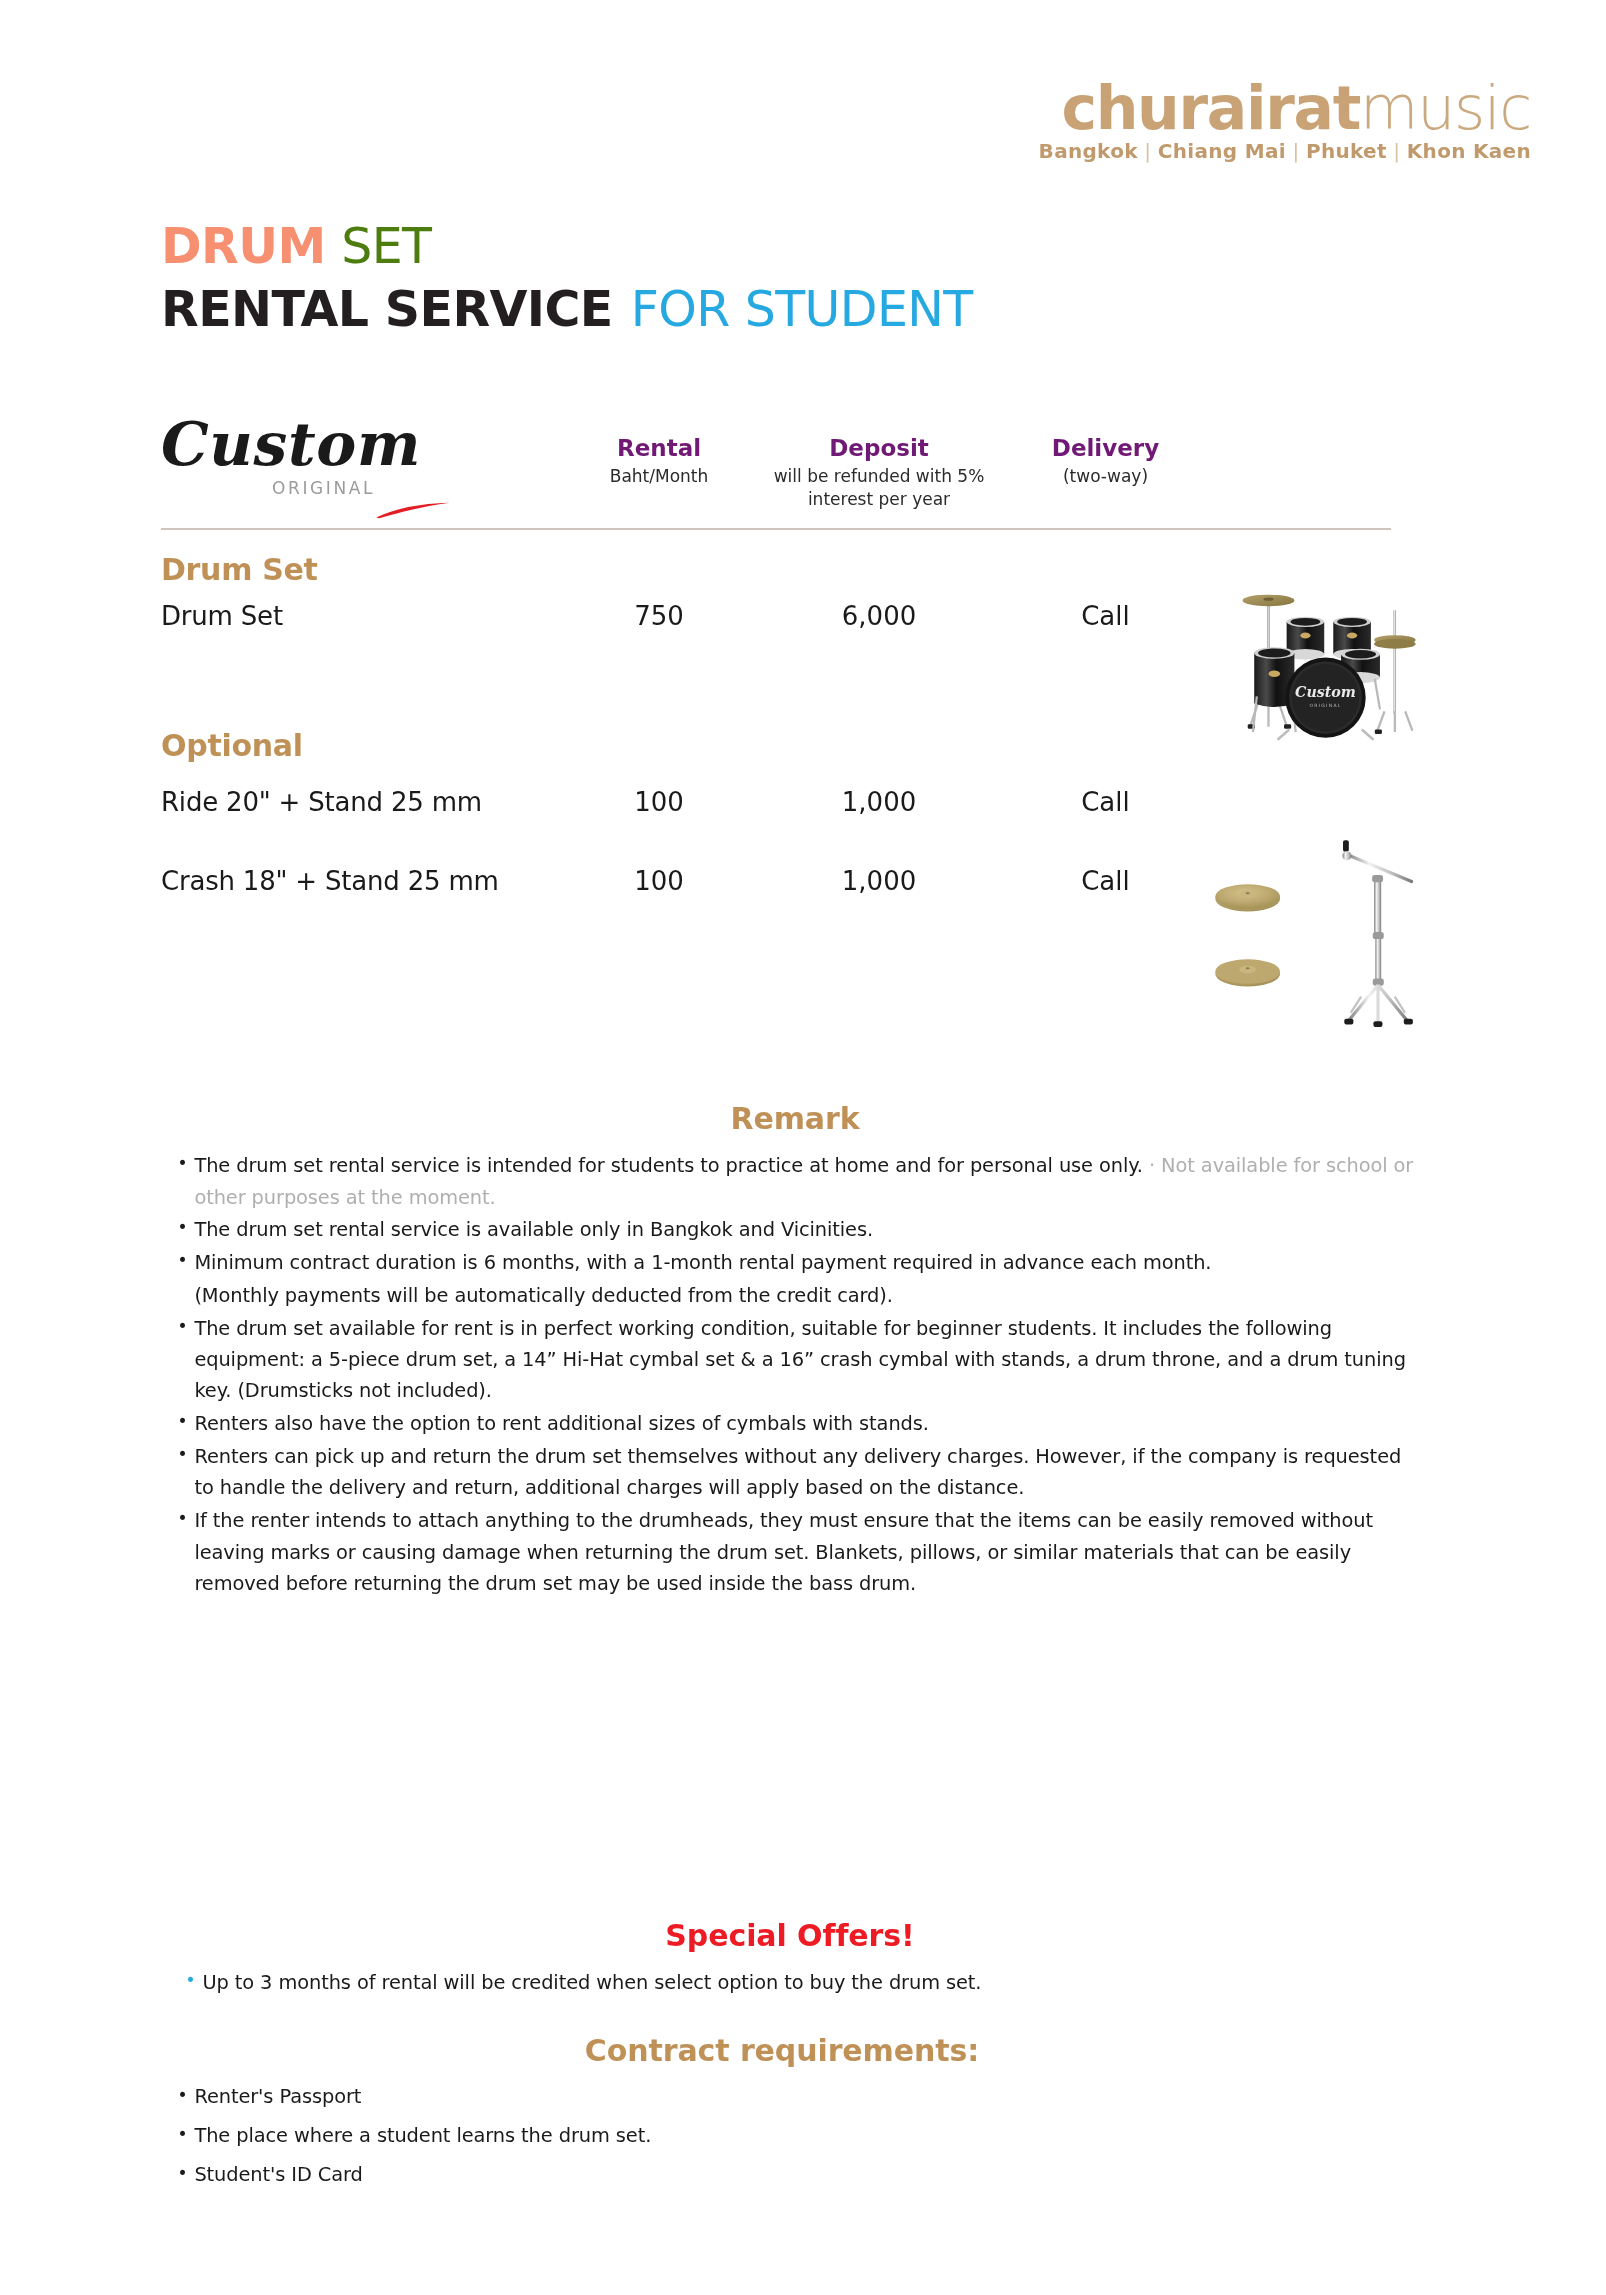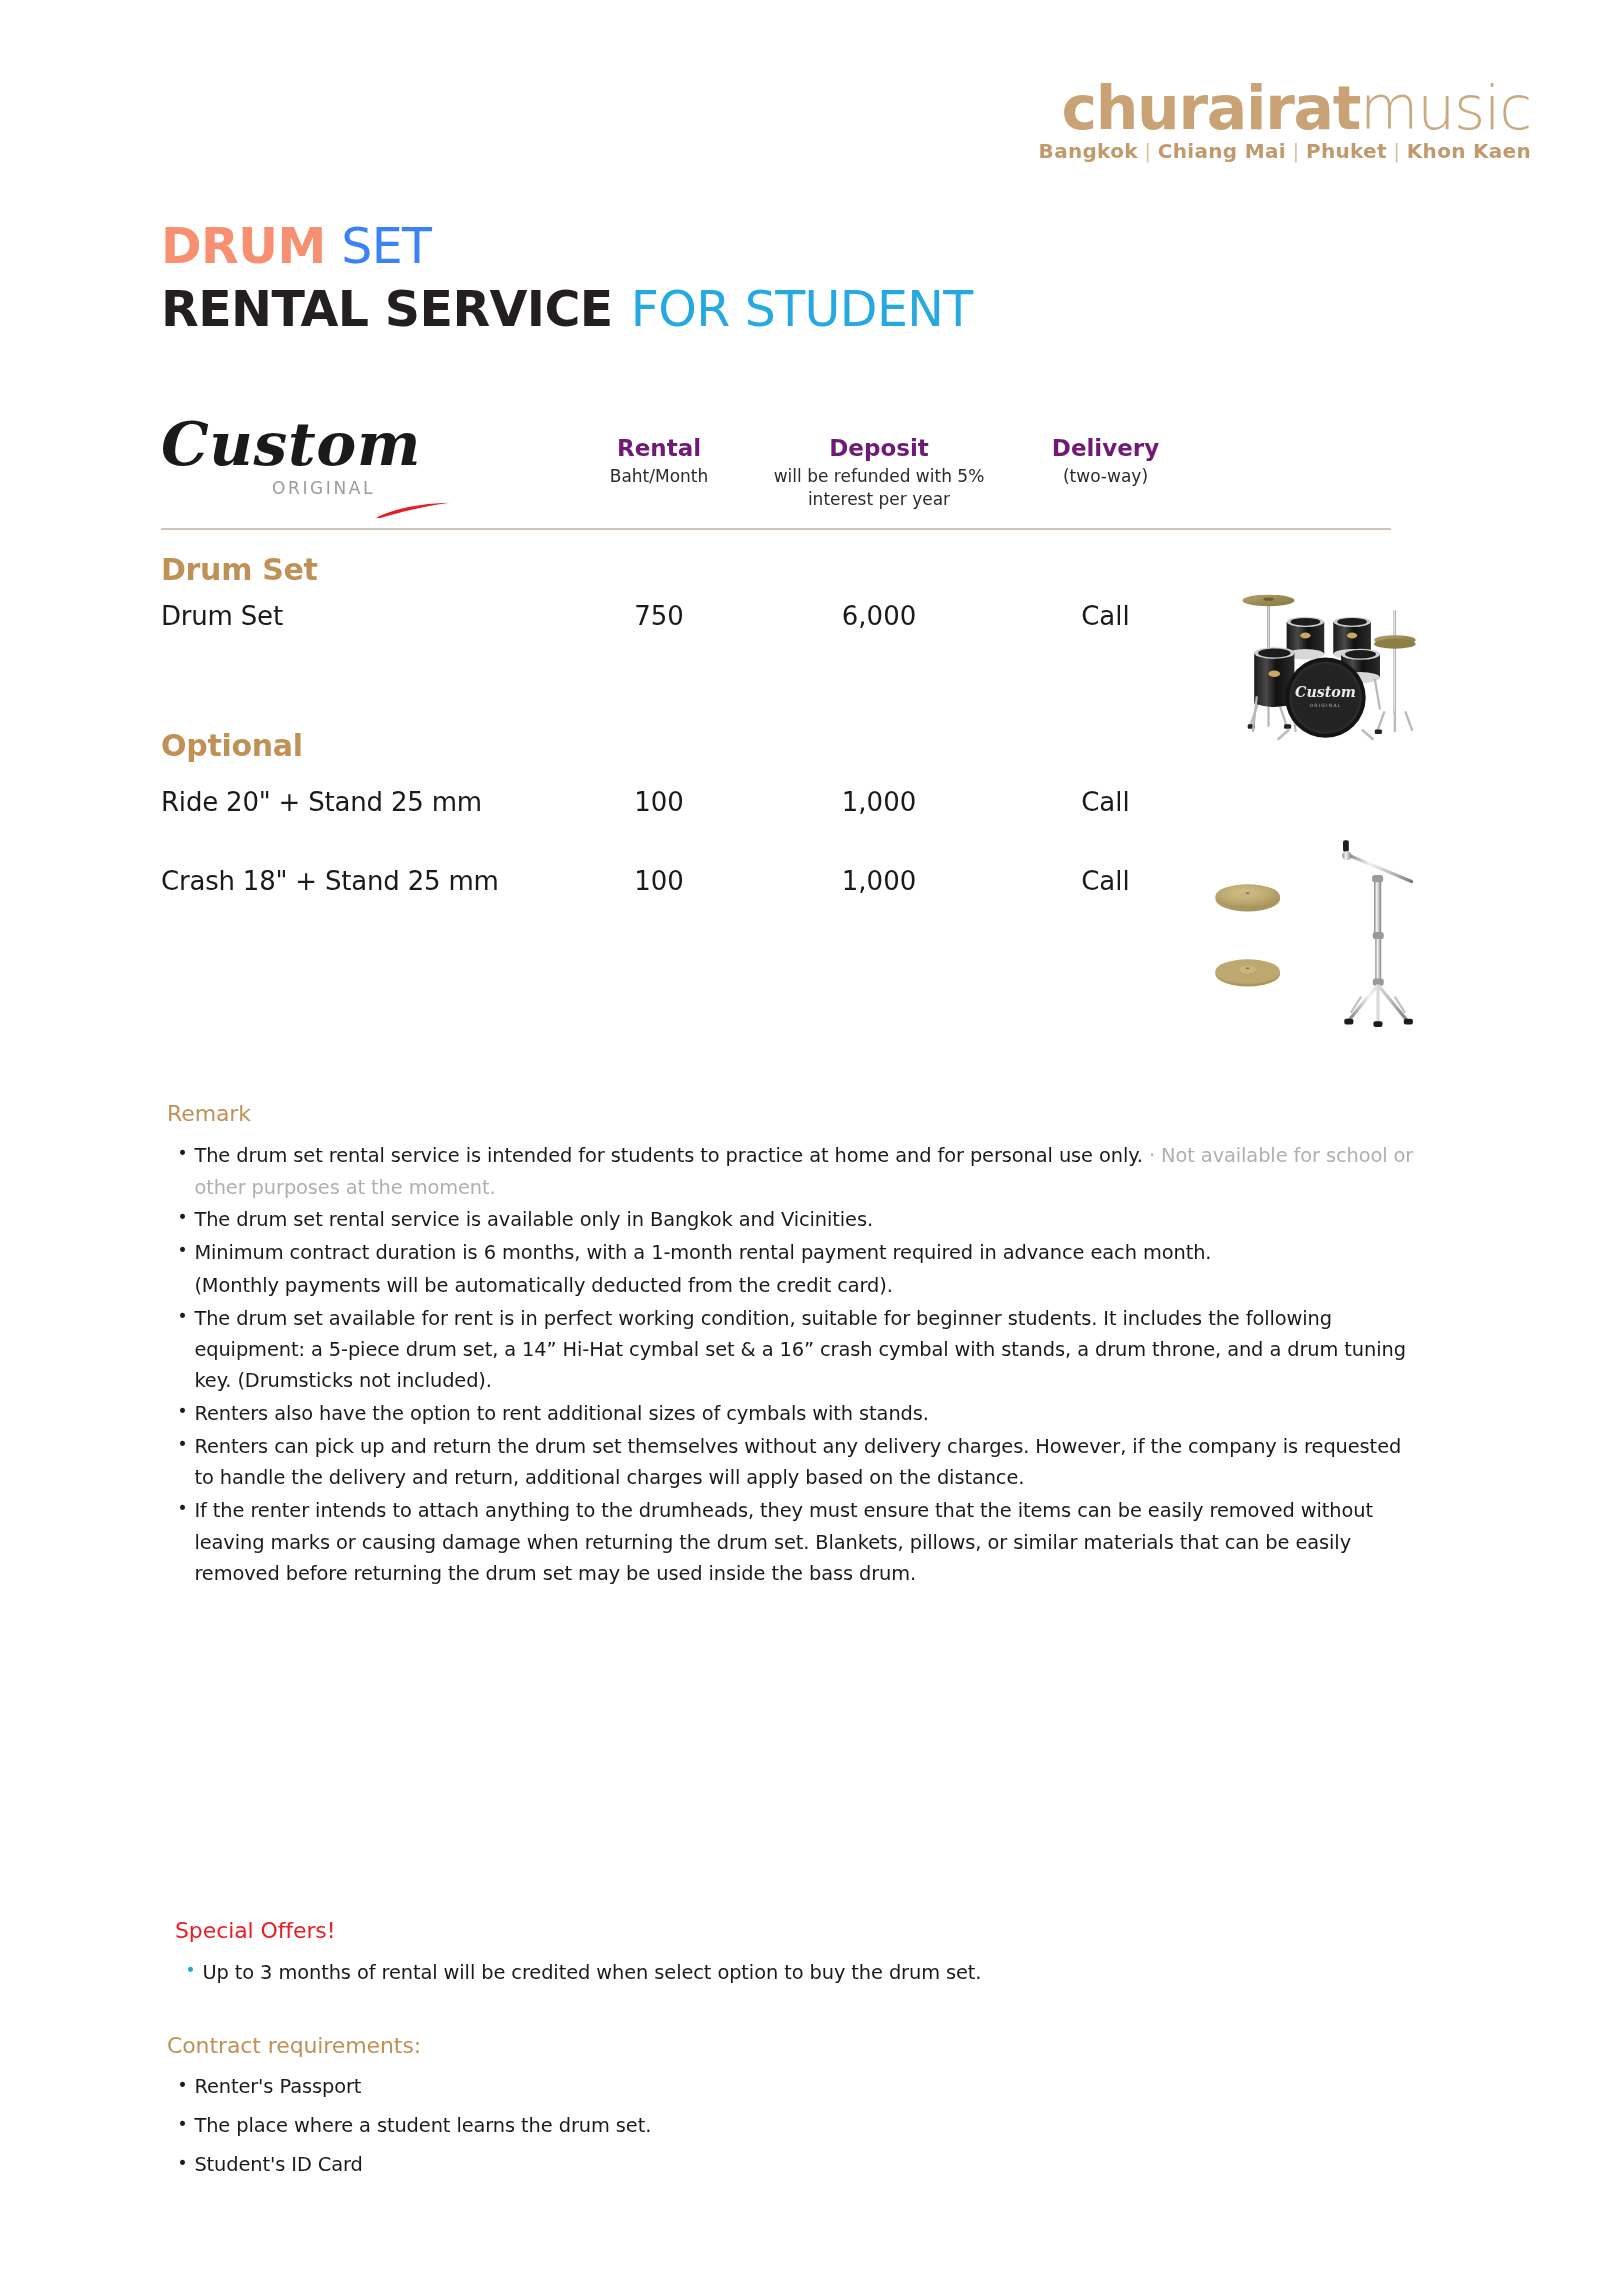--- a/index.html
+++ b/index.html
@@ -54,21 +54,21 @@
     position: absolute;
     left: 161px;
     top: 221px;
   }
   .title-line1 {
     font-size: 49px;
     line-height: 1.08;
     white-space: nowrap;
   }
   .t-drum { font-weight: 700; color: #F79071; letter-spacing: -0.6px; }
-  .t-set  { font-weight: 400; color: #3b82f6; letter-spacing: -0.6px; }
+  .t-set  { font-weight: 400; color: #4d7c0f; letter-spacing: -0.6px; }
   .title-line2 {
     margin-top: 10.4px;
     font-size: 49px;
     line-height: 1.08;
     white-space: nowrap;
   }
   .t-rental { font-weight: 700; color: #231F20; letter-spacing: -0.6px; }
   .t-forstudent { font-weight: 400; color: #26A9E0; letter-spacing: -0.6px; margin-left: 18px; }
 
   
@@ -177,25 +177,26 @@
   #stand-img { left: 1321px; top: 835px; width: 110px; height: 194px; }
 
   
   #remark-block {
     position: absolute;
     left: 167px;
     top: 1101px;
     width: 1256px;
   }
   .block-head {
-    font-size: 22px;
-    font-weight: 400;
+    font-size: 30px;
+    font-weight: 700;
     color: #BF9157;
     letter-spacing: -0.1px;
     margin-bottom: 14.2px;
+    text-align: center;
   }
   .block-head.red { color: #ED1C24; }
   .block-head.tan { color: #BF9157; }
 
   ul.blist {
     list-style: none;
     margin: 8px;
     padding: 0;
   }
   ul.blist > li {

